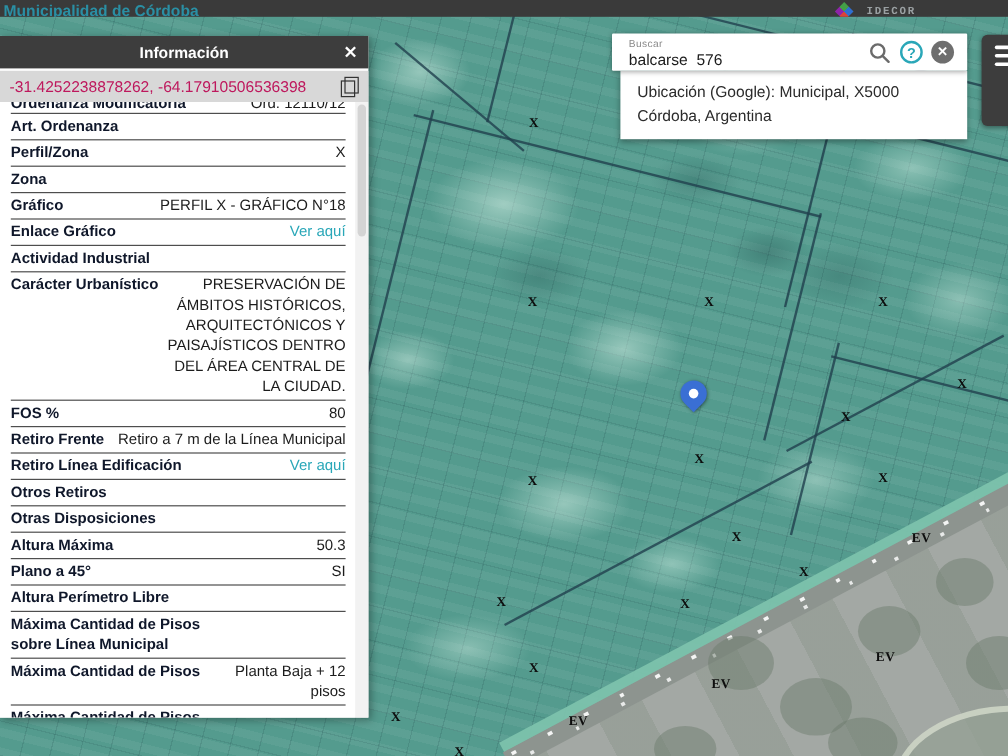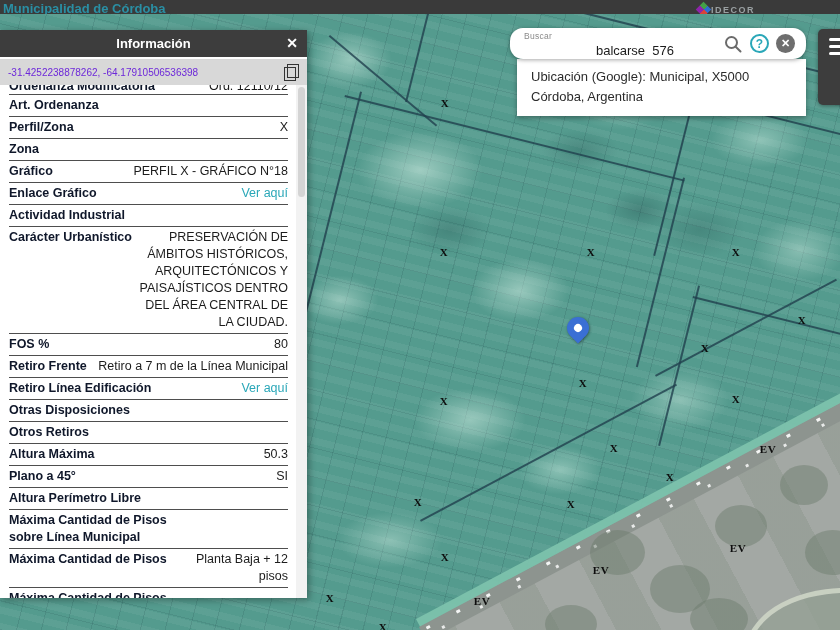--- a/index.html
+++ b/index.html
@@ -52,55 +52,55 @@
     font-weight:bold;font-size:11px;color:#0d0d0d;letter-spacing:.5px;}
   .pin-wrap{position:absolute;width:22px;height:29px;transform:translate(-50%,-100%);}
   .pin-head{position:absolute;left:0;top:0;width:22px;height:22px;background:var(--pin);
     border-radius:50% 50% 50% 0;transform:rotate(-45deg);box-shadow:0 1px 3px rgba(0,0,0,.45);}
   .pin-head::after{content:"";position:absolute;left:7px;top:7px;width:8px;height:8px;border-radius:50%;background:#fff;}
 
   
   .topbar{position:absolute;left:0;top:0;width:840px;height:14px;background:var(--topbar);z-index:30;
     display:flex;align-items:center;overflow:hidden;}
   .topbar-title{color:var(--title);font-weight:bold;font-size:13px;margin-left:3px;margin-top:2px;white-space:nowrap;}
-  .topbar-brand{position:absolute;left:698px;top:0;display:flex;align-items:flex-start;gap:2px;}
+  .topbar-brand{position:absolute;left:698px;top:0;display:flex;align-items:flex-start;gap:13px;font-family:Liberation Mono, monospace;}
   .brand-diamond{width:11px;height:11px;transform:rotate(45deg);margin-top:4px;
     background:conic-gradient(#2f6fd0 0 25%,#d8433a 0 50%,#8e24aa 0 75%,#43a047 0);}
   .brand-text{color:#9aa0a2;font-size:9px;font-weight:bold;letter-spacing:1.5px;margin-top:5px;}
 
   
   .panel{position:absolute;left:0;top:30px;width:307px;height:568px;z-index:20;
     box-shadow:2px 2px 7px rgba(0,0,0,.35);background:#fff;}
   .panel-header{height:27px;background:var(--panel-dark);display:flex;align-items:center;justify-content:center;position:relative;}
   .panel-title{color:#fff;font-weight:bold;font-size:13px;}
   .panel-close{position:absolute;right:9px;top:4px;color:#fff;font-size:14px;font-weight:bold;cursor:pointer;line-height:18px;}
   .coords-bar{height:26px;background:#d8d8d8;margin-top:2px;display:flex;align-items:center;
     padding:0 8px;justify-content:space-between;}
-  .coords-text{font-size:10px;color:#6d28d9;}
+  .coords-text{font-size:13px;color:#be185d;}
   .copy-btn{width:15px;height:17px;position:relative;cursor:pointer;flex:0 0 auto;}
   .copy-btn::before{content:"";position:absolute;left:0;bottom:0;width:10px;height:12px;border:1.6px solid #333;background:#d8d8d8;}
   .copy-btn::after{content:"";position:absolute;right:0;top:0;width:10px;height:12px;border:1.6px solid #333;}
   .info-table{position:absolute;left:0;right:11px;top:55px;bottom:0;background:#fff;overflow:hidden;padding:0 8px 0 9px;}
   .row{display:flex;justify-content:space-between;align-items:flex-start;gap:4px;
     border-bottom:1px solid #4e4e4e;padding:2px 0;}
   .t-label{font-weight:bold;color:#0f172a;font-size:12.5px;line-height:17px;white-space:pre;}
   .t-value{color:#1c1c1c;font-size:12.5px;line-height:17px;text-align:right;flex:1 1 auto;}
   .row.link-value .t-value{color:var(--accent);cursor:pointer;}
   .row.clipped{height:10px;overflow:hidden;}
   .row.clipped .t-label,.row.clipped .t-value{margin-top:-9px;}
   .panel-scrollbar{position:absolute;right:0;top:55px;width:11px;bottom:0;background:#f2f2f2;}
   .panel-scroll-thumb{position:absolute;left:2px;top:2px;width:7px;height:110px;border-radius:4px;background:#d4d4d4;}
 
   
-  .search-box{position:absolute;left:510px;top:28px;width:296px;height:31px;background:#fff;border-radius:13px;
+  .search-box{position:absolute;left:510px;top:28px;width:296px;height:31px;background:#fff;border-radius:1px;
     z-index:25;box-shadow:0 1px 4px rgba(0,0,0,.35);display:flex;align-items:center;}
   .search-fields{flex:1;padding:3px 0 0 14px;overflow:hidden;}
   .search-label{display:block;font-size:8.5px;color:#8a8a8a;letter-spacing:.3px;}
   .search-input{border:none;outline:none;font-size:13px;color:#1c1c1c;width:150px;white-space:pre;
-    font-family:"Liberation Sans",sans-serif;padding:0;height:15px;background:transparent;text-align:right;}
+    font-family:"Liberation Sans",sans-serif;padding:0;height:15px;background:transparent;}
   .search-icons{display:flex;align-items:center;gap:7px;padding-right:11px;}
   .icon-btn{cursor:pointer;display:flex;align-items:center;justify-content:center;}
   .help-circle{width:19px;height:19px;border:2px solid var(--accent);border-radius:50%;
     color:var(--accent);font-size:12px;font-weight:bold;}
   .clear-circle{width:19px;height:19px;border-radius:50%;background:#6e6e6e;color:#fff;font-size:11px;font-weight:bold;}
   .suggestion{position:absolute;left:517px;top:59px;width:289px;background:#fff;z-index:24;
     box-shadow:0 2px 5px rgba(0,0,0,.35);padding:8px 12px 9px 14px;cursor:pointer;}
   .suggestion-text{font-size:13px;color:#2b2b2b;line-height:20px;}
 
   
@@ -260,26 +260,26 @@
           <span class="t-label">Retiro Frente</span>
           <span class="t-value">Retiro a 7 m de la Línea Municipal</span>
         </div>
 
         <div class="row link-value">
           <span class="t-label">Retiro Línea Edificación</span>
           <span class="t-value">Ver aquí</span>
         </div>
 
         <div class="row">
+          <span class="t-label">Otros Retiros</span>
+          <span class="t-value"></span>
+        </div>
+
+        <div class="row">
           <span class="t-label">Otras Disposiciones</span>
-          <span class="t-value"></span>
-        </div>
-
-        <div class="row">
-          <span class="t-label">Otros Retiros</span>
           <span class="t-value"></span>
         </div>
 
         <div class="row">
           <span class="t-label">Altura Máxima</span>
           <span class="t-value">50.3</span>
         </div>
 
         <div class="row">
           <span class="t-label">Plano a 45°</span>

